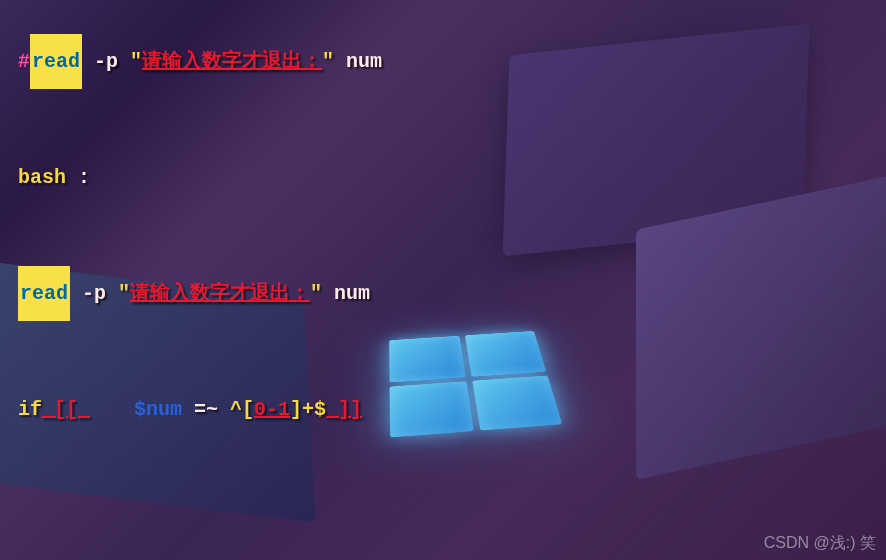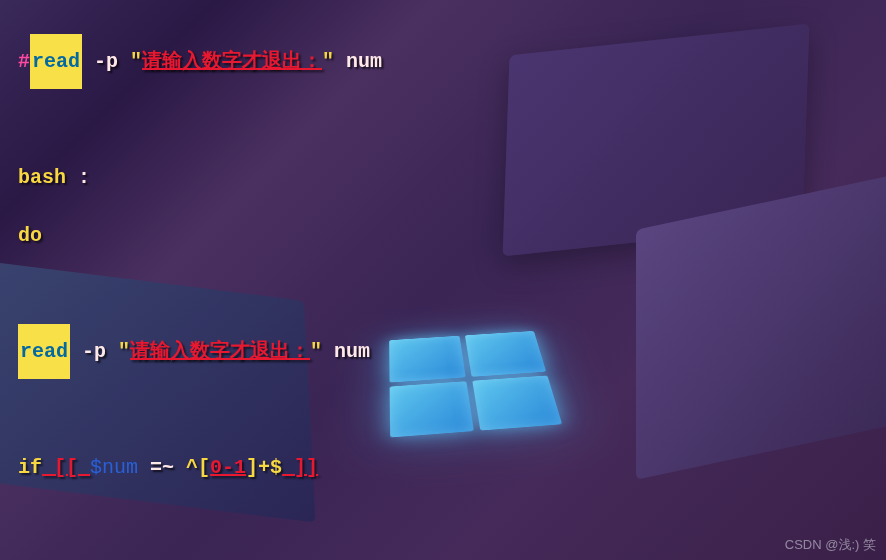--- a/index.html
+++ b/index.html
@@ -20,23 +20,23 @@
     .shape3 { top: 200px; right: -30px; width: 280px; height: 250px; background: linear-gradient(135deg, #5a4580 0%, #3a2855 100%); transform: skewY(-12deg); border-radius: 6px; }
     .win-logo { position: absolute; bottom: 110px; left: 390px; display: grid; grid-template-columns: 76px 76px; grid-template-rows: 68px 68px; gap: 6px; transform: perspective(600px) rotateX(48deg) rotateZ(-6deg); z-index: 1; filter: drop-shadow(0 0 25px rgba(80,200,255,0.4)); }
     .win-logo div { background: linear-gradient(135deg, #60c8ef 0%, #2a88d8 100%); box-shadow: 0 0 20px rgba(100,200,255,0.6), inset 0 0 15px rgba(180,240,255,0.3); border-radius: 3px; }
     .code { position: relative; z-index: 2; padding: 18px 18px; line-height: 1.45; white-space: pre; }
     .line { display: block; }
     .c-pink { color: #ff4aa0; }
     .c-cyan { color: #36c0b0; }
     .c-yellow { color: #f8d840; text-shadow: 2px 2px 2px rgba(0,0,0,0.6); }
     .c-white { color: #ffe8e8; text-shadow: 2px 2px 2px rgba(0,0,0,0.7); }
     .c-red { color: #e81830; text-shadow: 2px 2px 2px rgba(0,0,0,0.6); text-decoration: underline; }
-    .c-blue { color: #2860d8; font-weight: normal; }
+    .c-blue { color: #2860d8; font-weight: bold; margin-left: 44px; }
     .hl { background: #f8e048; color: #0369a1; padding: 16px 2px; text-shadow: none; }
-    .watermark { position: absolute; bottom: 6px; right: 10px; color: rgba(220,220,230,0.55); font-family: sans-serif; font-size: 13px; font-weight: normal; z-index: 3; }
+    .watermark { position: absolute; bottom: 6px; right: 10px; color: rgba(220,220,230,0.55); font-family: sans-serif; font-size: 16px; font-weight: normal; z-index: 3; }
   </style>
 </head>
 <body>
 
 <div class="bg-shapes">
   <div class="shape shape1"></div>
   <div class="shape shape2"></div>
   <div class="shape shape3"></div>
 </div>
 
@@ -44,21 +44,20 @@
   <div></div>
     <div></div>
     <div></div>
     <div></div>
 </div>
 
 <div class="code">
 <span class="line"><span class="c-pink">#</span><span class="hl">read</span><span class="c-white"> -p </span><span class="c-yellow">"</span><span class="c-red">请输入数字才退出：</span><span class="c-yellow">" </span><span class="c-white">num</span></span>
 <span class="line"> </span>
 <span class="line"><span class="c-yellow">bash</span><span class="c-white"> :</span></span>
-<span class="line"><span class="c-yellow">do</span></span>
 <span class="line"> </span>
 <span class="line"><span class="hl">read</span><span class="c-white"> -p </span><span class="c-yellow">"</span><span class="c-red">请输入数字才退出：</span><span class="c-yellow">" </span><span class="c-white">num</span></span>
 <span class="line"> </span>
 <span class="line"><span class="c-yellow">if</span><span class="c-red"> [[ </span><span class="c-blue">$num</span><span class="c-white"> =~ </span><span class="c-yellow">^[</span><span class="c-red">0-1</span><span class="c-yellow">]+$</span><span class="c-red"> ]]</span></span>
 
 
 
 
 
 

